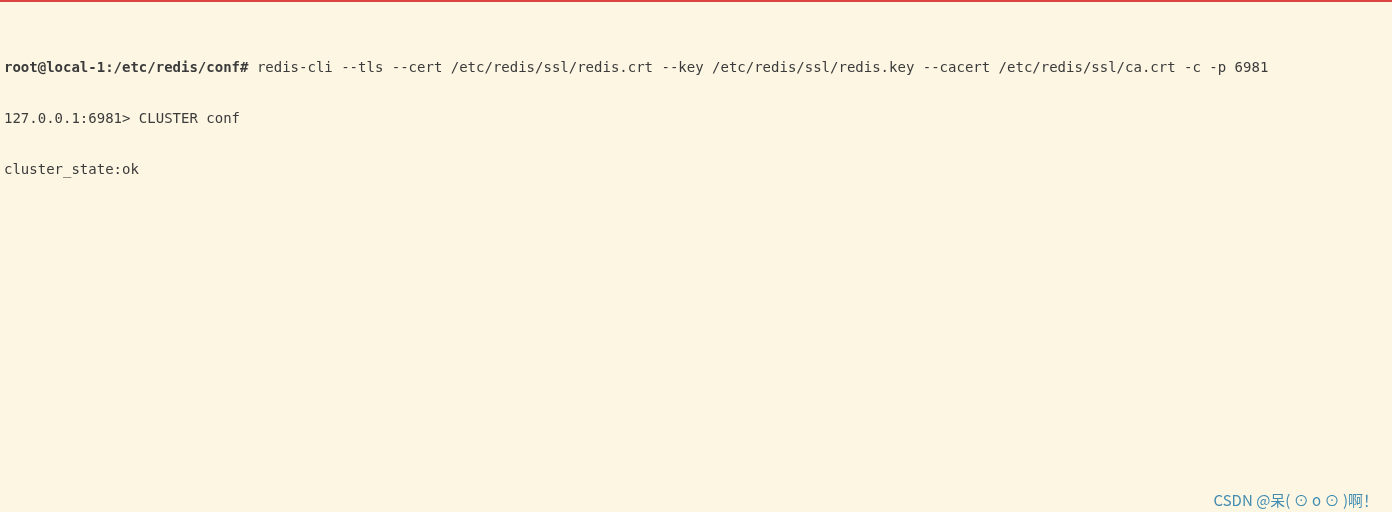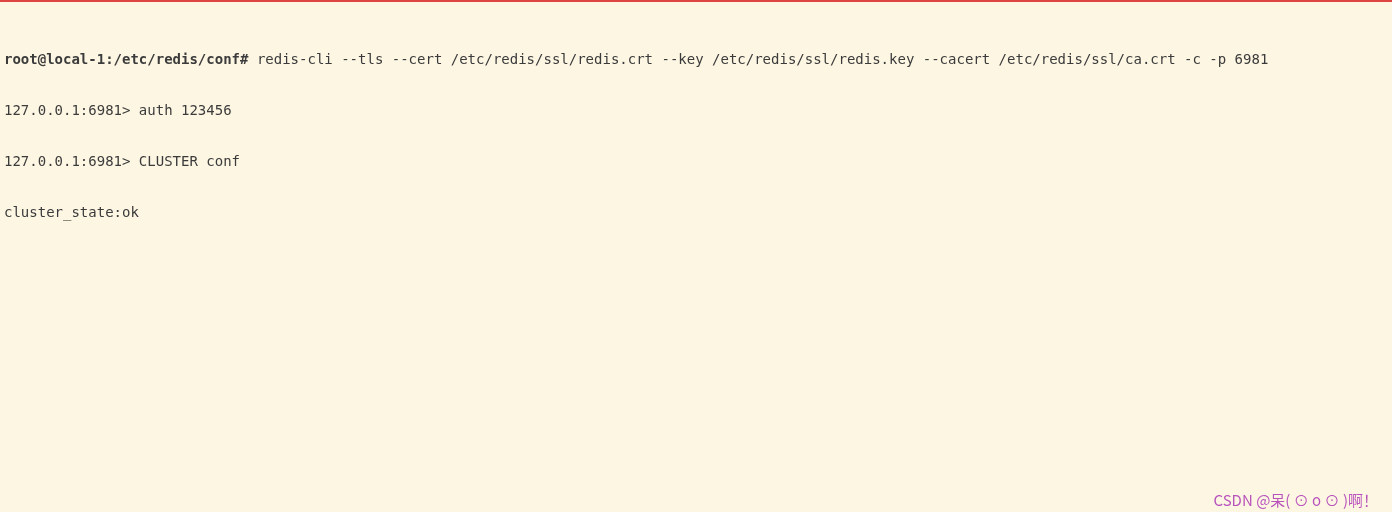--- a/index.html
+++ b/index.html
@@ -9,50 +9,49 @@
       overflow: hidden;
       font-family: 'DejaVu Sans Mono', 'Liberation Mono', monospace;
       font-size: 14px;
       line-height: 17px;
       background: #fdf6e3;
       color: #3b3b3b;
     }
     .terminal {
       width: 100%;
       height: 100%;
-      padding: 0 4px;
+      padding: 8px 4px;
       white-space: pre;
       position: relative;
     }
     .border-top {
       position: absolute;
       top: 0; left: 0; right: 0;
       height: 2px;
       background: #d44;
     }
     .line { display: block; }
     .bold { font-weight: bold; }
     .watermark {
       position: absolute;
       right: 14px;
       bottom: 4px;
-      color: #a21caf;
+      color: #0369a1;
       font-family: 'Noto Sans CJK SC', sans-serif;
       font-size: 15px;
       opacity: 0.75;
       pointer-events: none;
     }
   </style>
 </head>
 <body>
 
 <div class="terminal">
   <div class="border-top"></div>
   <span class="line"><span class="bold">root@local-1:/etc/redis/conf# </span><span>redis-cli --tls --cert /etc/redis/ssl/redis.crt --key /etc/redis/ssl/redis.key --cacert /etc/redis/ssl/ca.crt -c -p 6981</span></span>
-  <span class="line"><span>127.0.0.1:6981&gt; </span><span>auth 123456</span></span>
   <span class="line"><span>127.0.0.1:6981&gt; </span><span>CLUSTER conf</span></span>
   <span class="line">cluster_state:ok</span>
   
   
   
   
   
   
   
   

